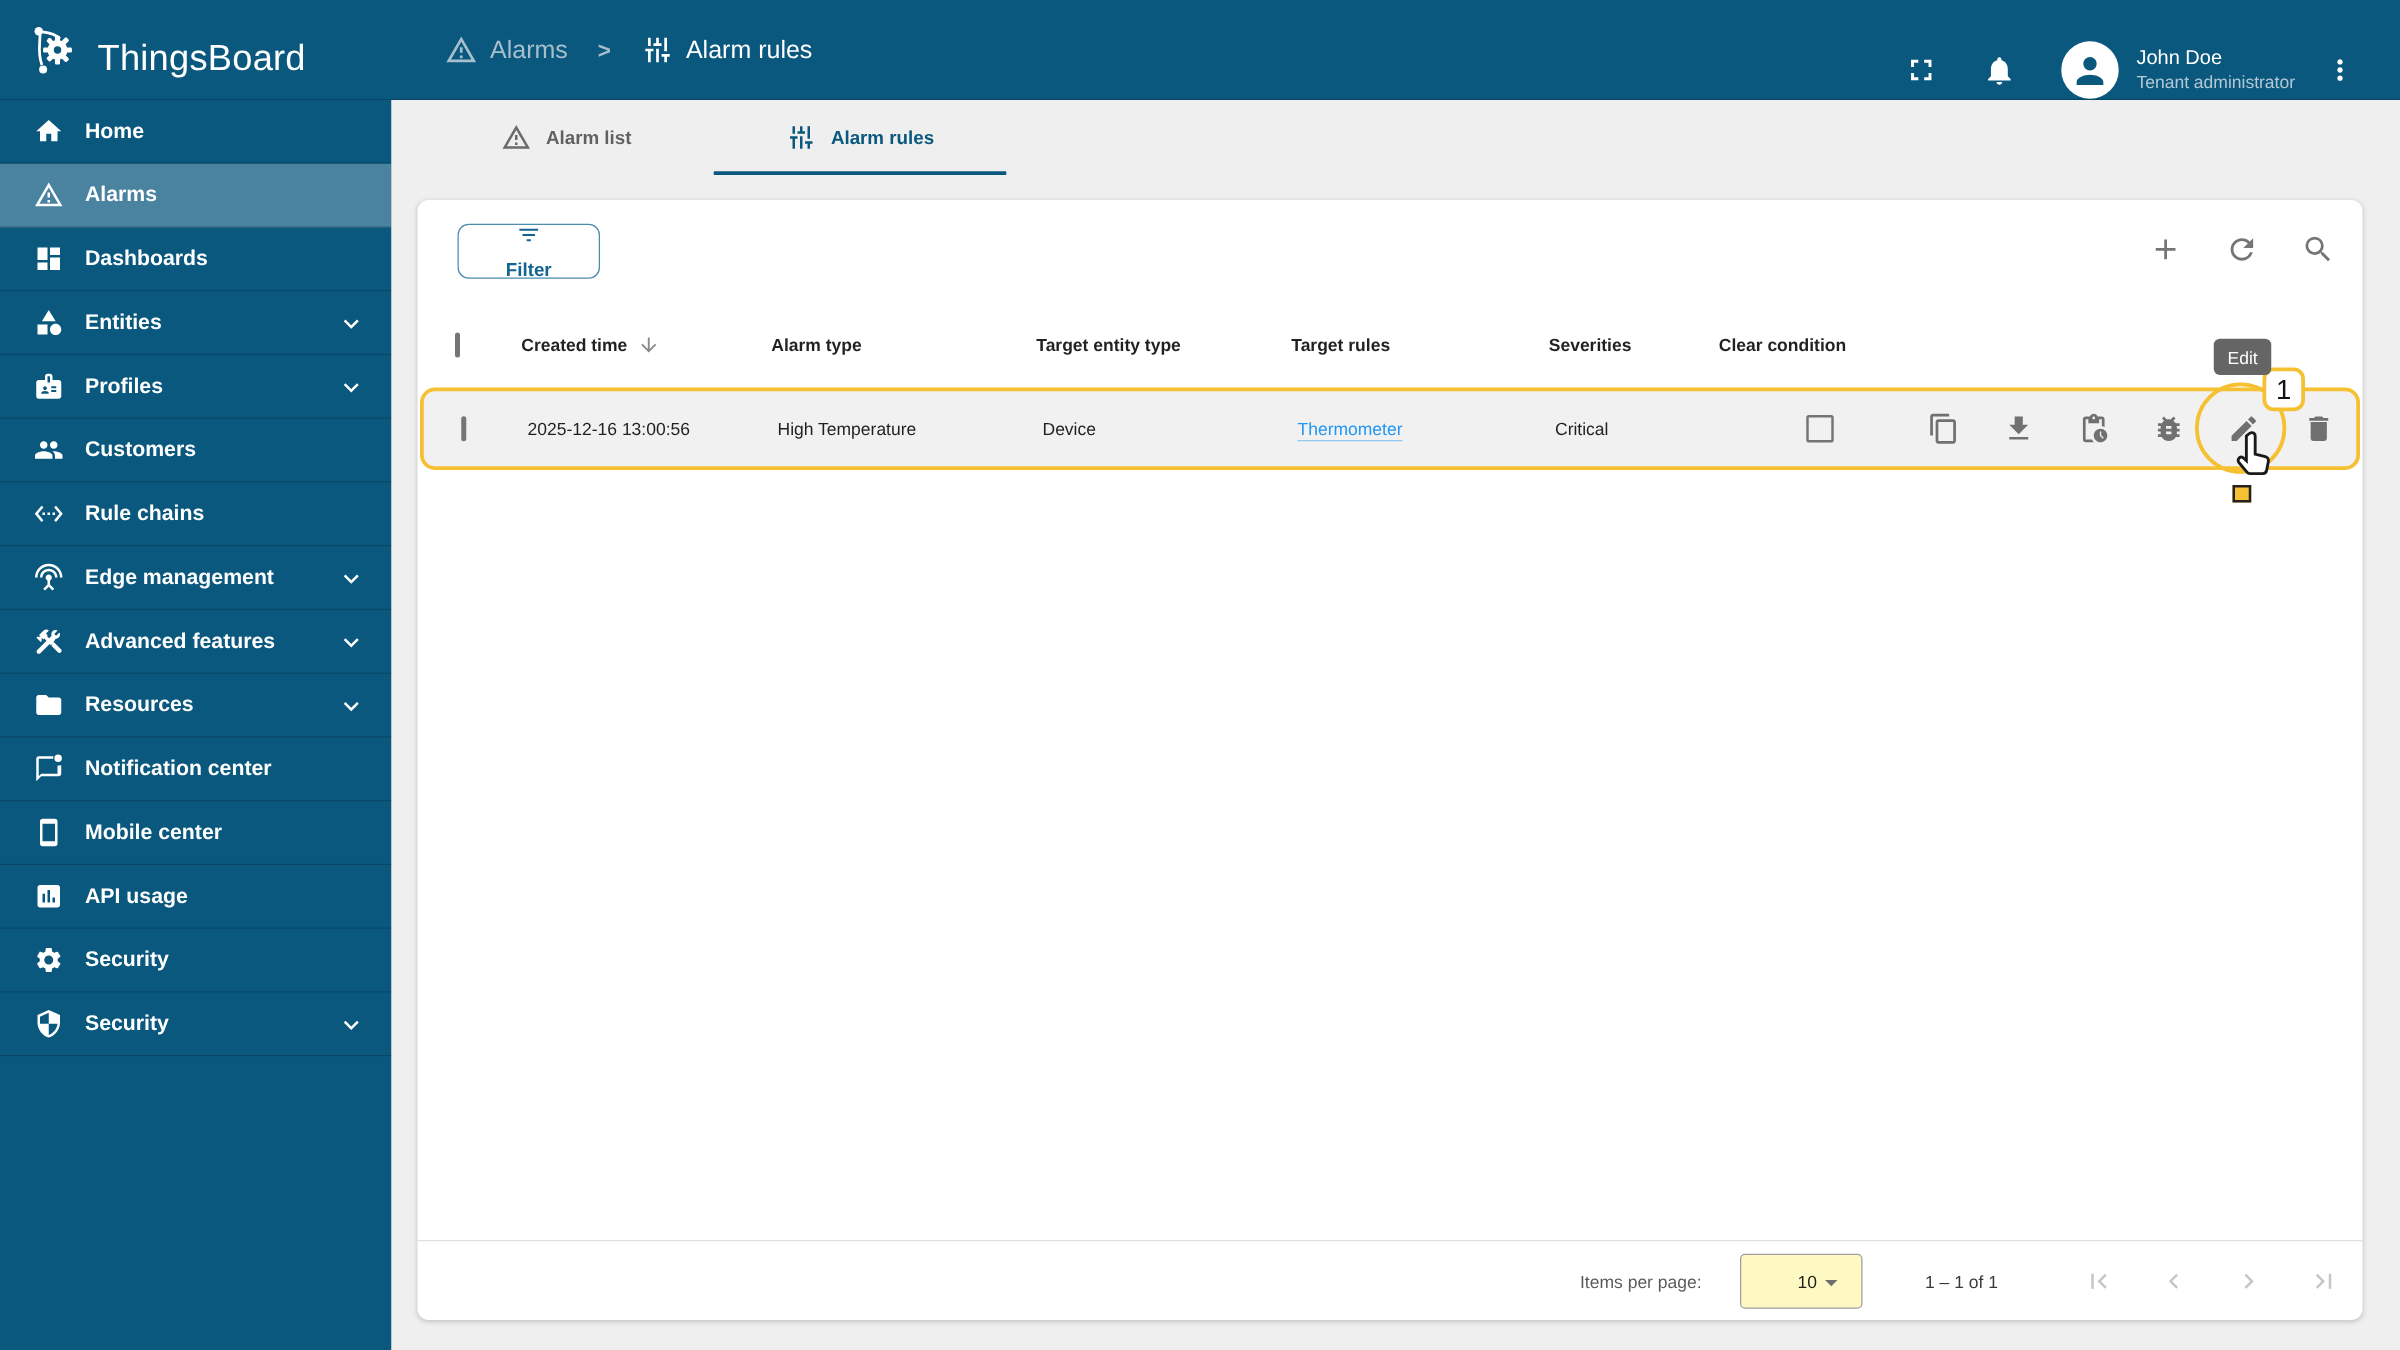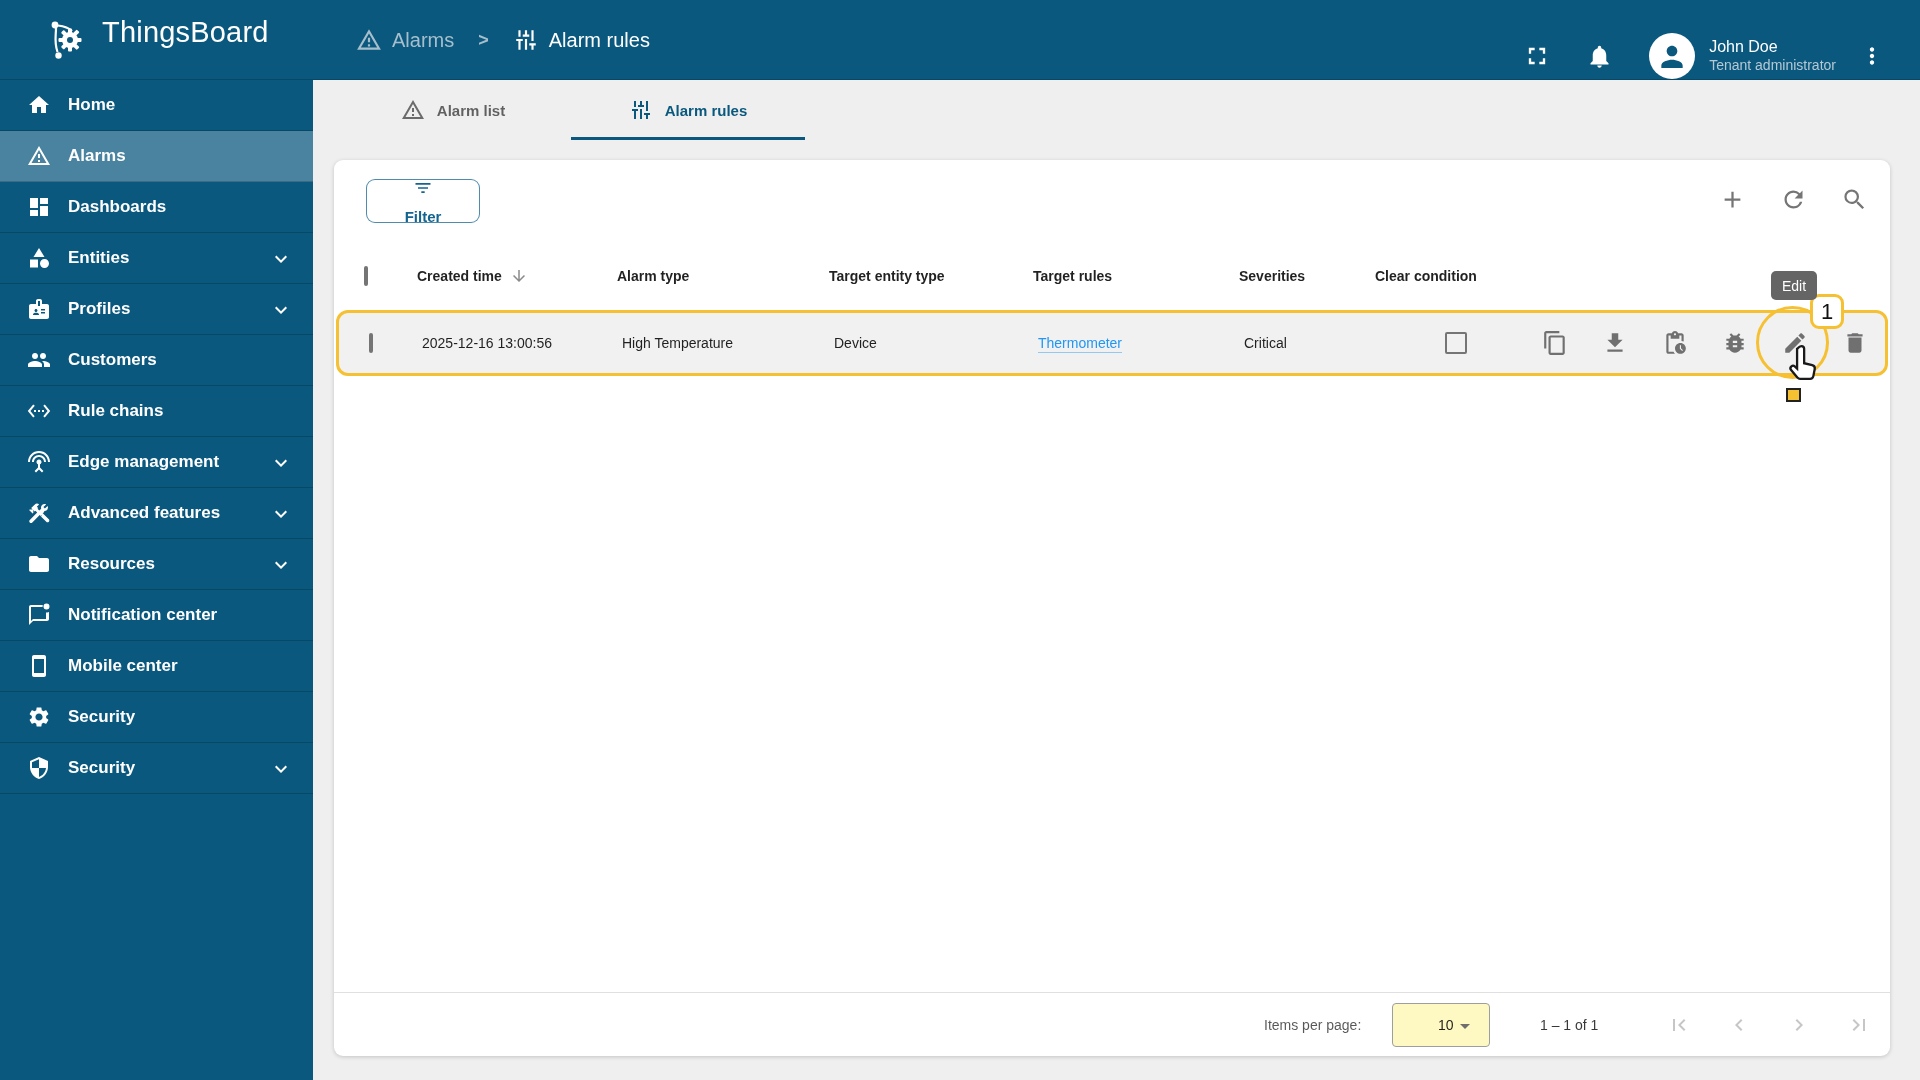--- a/index.html
+++ b/index.html
@@ -3,21 +3,21 @@
 <meta charset="utf-8">
 <style>
   html,body{margin:0;padding:0;}
   body{width:1920px;height:1080px;overflow:hidden;background:#efefef;
        font-family:"Liberation Sans",sans-serif;color:rgba(0,0,0,.87);}
   .screen{position:relative;width:1920px;height:1080px;}
 
   
   .app-header{position:absolute;left:0;top:0;width:1920px;height:80px;background:#0A587E;
     display:flex;align-items:center;box-sizing:border-box;border-bottom:1px solid rgba(0,0,0,.18);z-index:10;}
-  .logo{display:flex;align-items:flex-start;gap:10px;padding-left:44px;cursor:pointer;}
+  .logo{display:flex;align-items:flex-end;gap:10px;padding-left:20px;cursor:pointer;}
   .logo-title{color:#fff;font-size:29px;font-weight:400;letter-spacing:.2px;}
   .crumbs{display:flex;align-items:center;position:absolute;left:356px;top:0;height:80px;}
   .crumb{display:flex;align-items:center;gap:10px;font-size:20px;}
   .crumb.dim{color:#A7BfCC;}
   .crumb.lit{color:#ffffff;}
   .crumb-sep{color:#A7BFCC;font-size:18px;margin:0 24px;font-weight:700;}
   .h-right{position:absolute;right:0;top:16px;height:80px;display:flex;align-items:center;padding-right:34px;}
   .hicon{width:28px;height:28px;display:flex;align-items:center;justify-content:center;cursor:pointer;}
   .avatar{width:46px;height:46px;border-radius:50%;background:#fff;display:flex;align-items:center;justify-content:center;margin-left:36px;cursor:pointer;}
   .uname{margin-left:14px;line-height:1.25;cursor:pointer;}
@@ -288,20 +288,28 @@
         </span>
         <span class="lbl">Notification center</span>
       </div>
       <div class="side-item">
         <span>
           <svg width="24" height="24" viewBox="0 0 24 24">
             <path d="M17 1H7c-1.1 0-2 .9-2 2v18c0 1.1.9 2 2 2h10c1.1 0 2-.9 2-2V3c0-1.1-.9-2-2-2zm0 18H7V5h10v14z" fill="#ffffff"></path>
           </svg>
         </span>
         <span class="lbl">Mobile center</span>
+      </div>
+      <div class="side-item">
+        <span>
+          <svg width="24" height="24" viewBox="0 0 24 24">
+            <path d="M19 3H5c-1.1 0-2 .9-2 2v14c0 1.1.9 2 2 2h14c1.1 0 2-.9 2-2V5c0-1.1-.9-2-2-2zM9 17H7v-7h2v7zm4 0h-2V7h2v10zm4 0h-2v-4h2v4z" fill="#ffffff"></path>
+          </svg>
+        </span>
+        <span class="lbl">API usage</span>
       </div>
       <div class="side-item">
         <span>
           <svg width="24" height="24" viewBox="0 0 24 24">
             <path d="M19.14 12.94c.04-.3.06-.61.06-.94 0-.32-.02-.64-.07-.94l2.03-1.58c.18-.14.23-.41.12-.61l-1.92-3.32c-.12-.22-.37-.29-.59-.22l-2.39.96c-.5-.38-1.03-.7-1.62-.94l-.36-2.54c-.04-.24-.24-.41-.48-.41h-3.84c-.24 0-.43.17-.47.41l-.36 2.54c-.59.24-1.13.57-1.62.94l-2.39-.96c-.22-.08-.47 0-.59.22L2.74 8.87c-.12.21-.08.47.12.61l2.03 1.58c-.05.3-.09.63-.09.94s.02.64.07.94l-2.03 1.58c-.18.14-.23.41-.12.61l1.92 3.32c.12.22.37.29.59.22l2.39-.96c.5.38 1.03.7 1.62.94l.36 2.54c.05.24.24.41.48.41h3.84c.24 0 .44-.17.47-.41l.36-2.54c.59-.24 1.13-.56 1.62-.94l2.39.96c.22.08.47 0 .59-.22l1.92-3.32c.12-.22.07-.47-.12-.61l-2.01-1.58zM12 15.6c-1.98 0-3.6-1.62-3.6-3.6s1.62-3.6 3.6-3.6 3.6 1.62 3.6 3.6-1.62 3.6-3.6 3.6z" fill="#ffffff"></path>
           </svg>
         </span>
         <span class="lbl">Security</span>
       </div>
       <div class="side-item">

